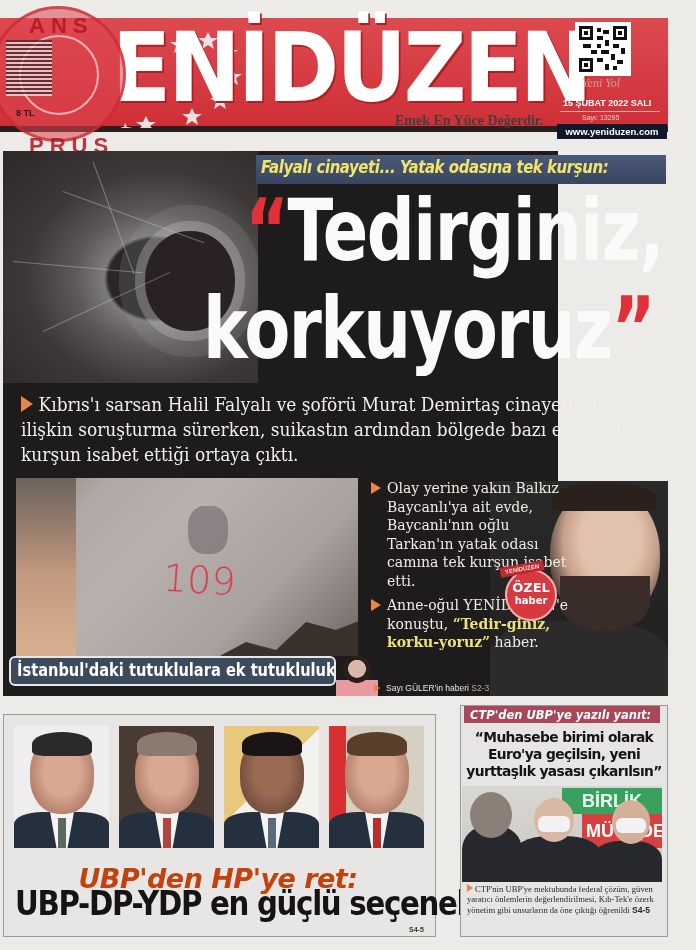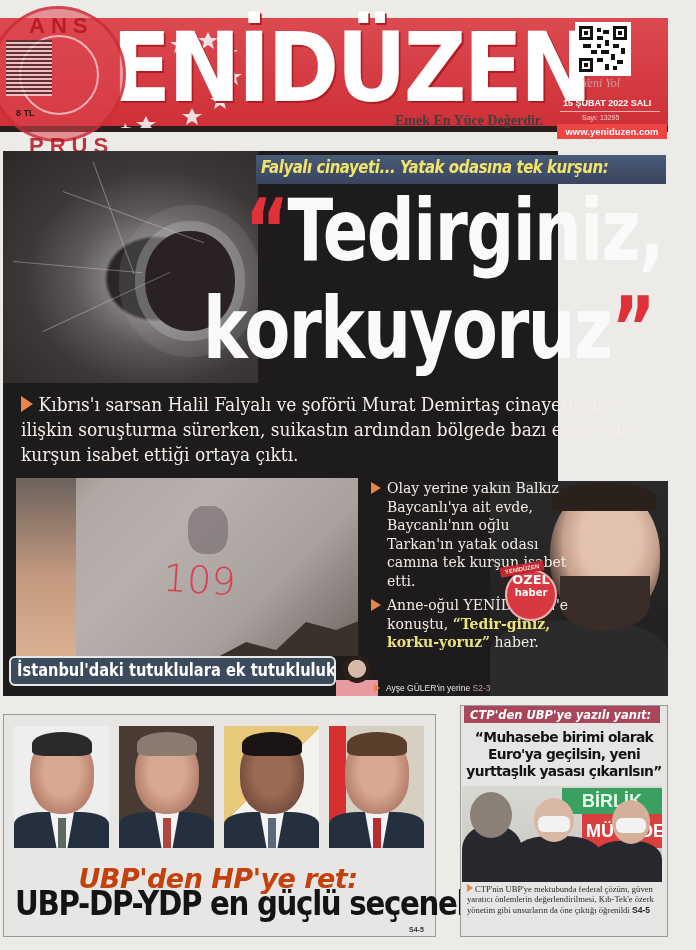--- a/index.html
+++ b/index.html
@@ -17,21 +17,21 @@
     .tagline { position: absolute; left: 395px; top: 95px; font-family: "Liberation Serif", serif;
       font-weight: bold; font-size: 14px; color: #404040; }
     .stars { position: absolute; left: 120px; top: 10px; width: 140px; height: 100px; }
     .qr { position: absolute; left: 575px; top: 4px; width: 56px; height: 54px; background: #fff; padding: 4px; }
     .qr svg { width: 48px; height: 46px; }
     .sign { position: absolute; left: 582px; top: 58px; font-family: "Liberation Serif", serif; font-style: italic;
       font-size: 12px; color: #c9a0a0; }
     .date { position: absolute; left: 563px; top: 80px; font-size: 9px; font-weight: bold; color: #fff; }
     .date-rule { position: absolute; left: 560px; top: 93px; width: 100px; height: 1px; background: #f0b0b0; }
     .issue { position: absolute; left: 582px; top: 96px; font-size: 7px; color: #f3d0d0; }
-    .website { position: absolute; left: 557px; top: 106px; width: 110px; height: 15px; background: #ef4444;
+    .website { position: absolute; left: 557px; top: 106px; width: 110px; height: 15px; background: #0f172a;
       color: #fff; font-size: 9.5px; font-weight: bold; text-align: center; line-height: 15px; }
 
     
     .stamp { position: absolute; left: -10px; top: 6px; width: 136px; height: 136px; border-radius: 50%;
       background: rgba(222, 70, 80, 0.55); border: 3px solid rgba(200, 40, 50, 0.7); }
     .stamp-inner { position: absolute; left: 26px; top: 26px; width: 80px; height: 80px; border-radius: 50%;
       border: 2px solid rgba(255,255,255,0.6); }
     .stamp-text-top { position: absolute; left: 36px; top: 4px; font-size: 22px; font-weight: bold; color: rgba(180,20,30,0.85);
       letter-spacing: 6px; }
     .stamp-text-bot { position: absolute; left: 36px; top: 100px; font-size: 22px; font-weight: bold; color: rgba(180,20,30,0.85);
@@ -98,21 +98,21 @@
     .man-head { position: absolute; left: 60px; top: 5px; width: 110px; height: 135px; border-radius: 50% 50% 45% 45%;
       background: radial-gradient(ellipse at 55% 40%, #e2c2ae 0 35%, #c6a08c 55%, #5a463e 75%); }
     .man-beard { position: absolute; left: 70px; top: 95px; width: 90px; height: 55px; border-radius: 0 0 50% 50%; background: #3a2c28; }
     .man-hair { position: absolute; left: 62px; top: 2px; width: 104px; height: 28px; border-radius: 50% 50% 10% 10%; background: #2a201c; }
     .man-body { position: absolute; left: 0; top: 140px; width: 178px; height: 80px; border-radius: 40% 40% 0 0; background: #2c2b2c; }
 
     .ozel-badge { position: absolute; left: 502px; top: 418px; width: 52px; height: 52px; border-radius: 50%; background: #d83840;
       border: 2px solid #f2b0b0; text-align: center; color: #fff; font-family: "DejaVu Sans", sans-serif; font-weight: bold; }
     .ozel-ribbon { position: absolute; left: 497px; top: 413px; width: 44px; height: 10px; background: #c02830; color: #fbdada;
       font-size: 6px; line-height: 10px; text-align: center; transform: rotate(-10deg); font-weight: bold; }
-    .ozel-badge .o1 { display: block; font-size: 13px; margin-top: 2px; line-height: 13px; }
+    .ozel-badge .o1 { display: block; font-size: 13px; margin-top: 10px; line-height: 13px; }
     .ozel-badge .o2 { display: block; font-size: 10px; line-height: 14px; }
 
     
     .bl-box { position: absolute; left: 3px; top: 714px; width: 433px; height: 223px; background: #e7e6e4; border: 1px solid #9a9a9a; }
     .portrait { position: absolute; top: 726px; width: 95px; height: 122px; overflow: hidden; }
     .portrait .bg { position: absolute; inset: 0; }
     .portrait .head { position: absolute; left: 16px; top: 10px; width: 64px; height: 78px; border-radius: 45%;
       background: radial-gradient(ellipse at 50% 45%, #d8a890 0 40%, #b88470 70%); }
     .portrait .hair { position: absolute; left: 18px; top: 6px; width: 60px; height: 24px; border-radius: 50% 50% 20% 20%; }
     .portrait .suit { position: absolute; left: 0; top: 86px; width: 95px; height: 40px; border-radius: 30% 30% 0 0; background: #25303e; }
@@ -259,21 +259,21 @@
     </div>
   </div>
 
   <div class="ozel-badge">
     <span class="o1">ÖZEL</span>
     <span class="o2">haber</span>
   </div>
   <div class="ozel-ribbon">YENİDÜZEN</div>
 
   <div class="byline-tri"></div>
-  <div class="byline"><span>Ayşe GÜLER'in yerine</span> <span class="pg">S2-3</span></div>
+  <div class="byline"><span>Sayı GÜLER'in haberi</span> <span class="pg">S2-3</span></div>
 </div>
 
 <div class="bl-box"></div>
 <div class="portrait" id="p0" style="left:14px">
   <div class="bg" style="background:#eeeeee"></div>
   <div class="suit"></div>
   <div class="shirt"></div>
   <div class="tie" style="background:#5a6a5e"></div>
   <div class="head"></div>
   <div class="hair" style="background:#2a2a2a"></div>

